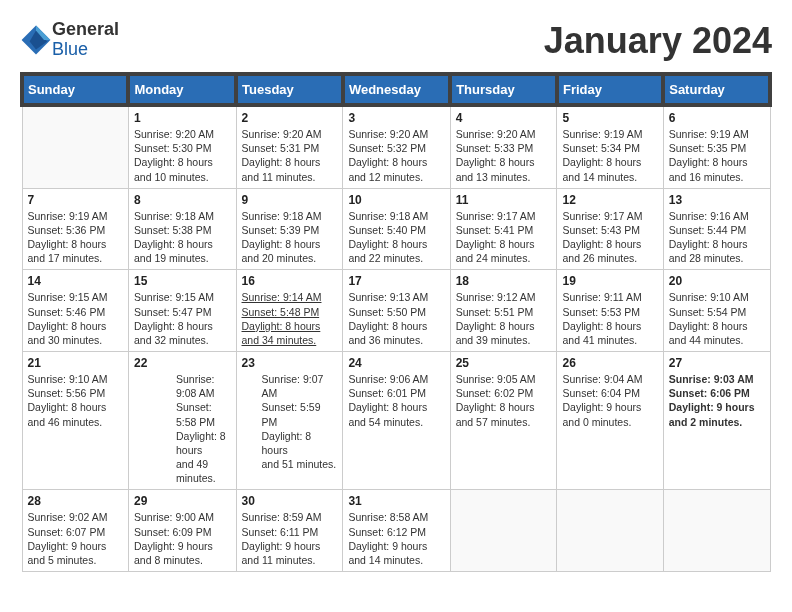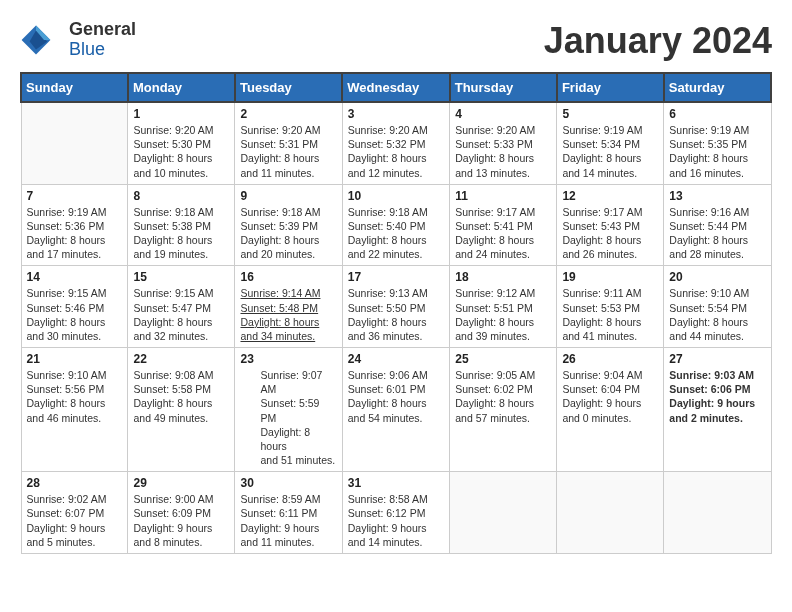--- a/index.html
+++ b/index.html
@@ -12,21 +12,21 @@
     }
     .header-area {
       display: flex;
       justify-content: space-between;
       align-items: flex-start;
       margin-bottom: 10px;
     }
     .logo {
       display: flex;
       align-items: center;
-      gap: 17px;
+      gap: 0;
     }
     .logo-text {
       display: flex;
       flex-direction: column;
       line-height: 1.1;
     }
     .logo-general {
       font-size: 18px;
       font-weight: bold;
       color: #333;
@@ -58,21 +58,21 @@
       border-collapse: collapse;
       font-size: 11px;
     }
     thead th {
       background: #2a6db5;
       color: #fff;
       padding: 6px 4px;
       text-align: left;
       font-size: 13px;
       font-weight: bold;
-      border: 2px solid #404040;
+      border: 4px solid #404040;
     }
     tbody td {
       border: 1px solid #ccc;
       vertical-align: top;
       padding: 4px 5px;
       width: 108px;
       height: 80px;
     }
     .day-number {
       font-weight: bold;
@@ -273,21 +273,21 @@
       <tr>
         <td>
           <span class="day-number">21</span>
           <div class="day-info" style="white-space: pre-line;">Sunrise: 9:10 AM
 Sunset: 5:56 PM
 Daylight: 8 hours
 and 46 minutes.</div>
         </td>
         <td>
           <span class="day-number">22</span>
-          <div class="day-info" style="white-space: pre-line;">Sunrise: 9:08 AM
+          <div class="day-info" style="white-space: pre-line; margin-left: 42px;">Sunrise: 9:08 AM
 Sunset: 5:58 PM
 Daylight: 8 hours
 and 49 minutes.</div>
         </td>
         <td>
           <span class="day-number">23</span>
           <div class="day-info" style="white-space: pre-line; margin-left: 20px;">Sunrise: 9:07 AM
 Sunset: 5:59 PM
 Daylight: 8 hours
 and 51 minutes.</div>

